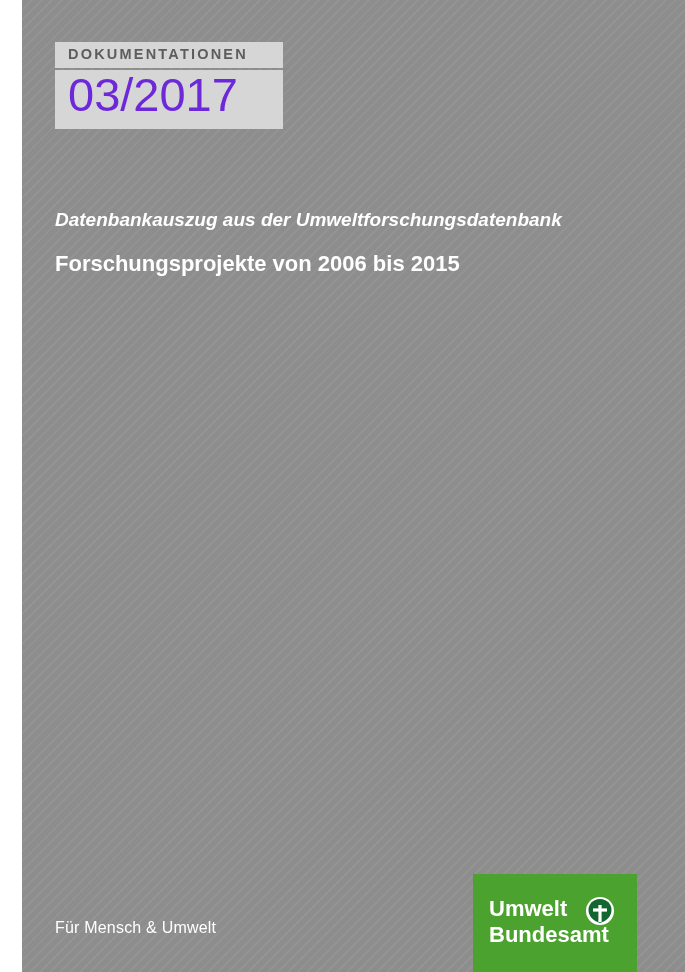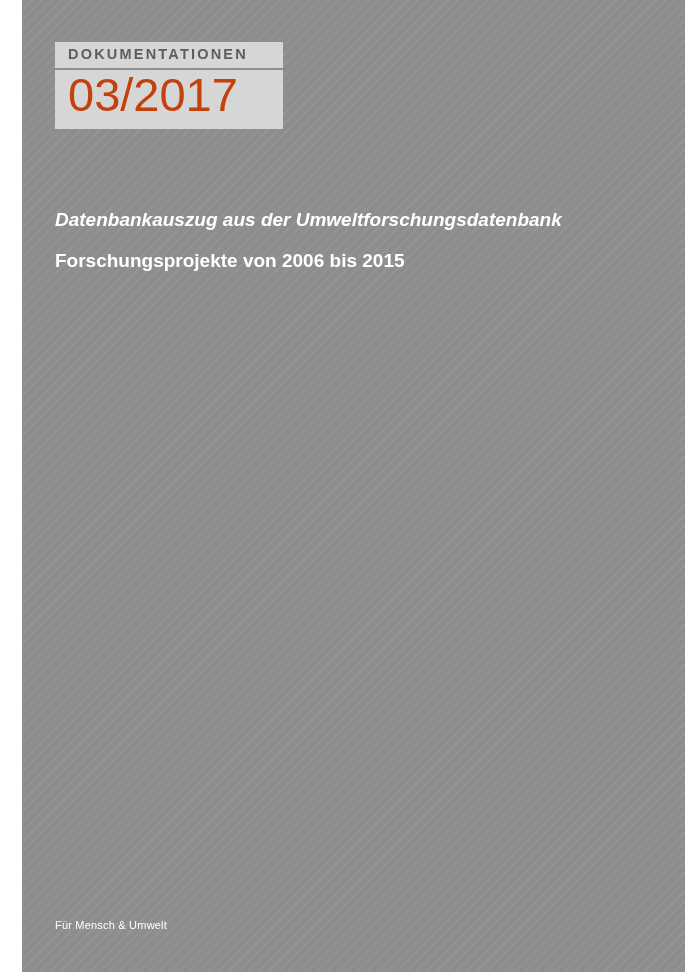--- a/index.html
+++ b/index.html
@@ -44,21 +44,21 @@
     background: #d6d6d6;
     color: #5d5d5d;
     font-size: 14.5px;
     font-weight: bold;
     letter-spacing: 2.2px;
     padding: 5px 8px 5px 13px;
     line-height: 1.1;
   }
   .series-number {
     background: #d6d6d6;
-    color: #c2410c;
+    color: #6d28d9;
     font-size: 47px;
     font-weight: normal;
     letter-spacing: 0px;
     padding: 0px 0 10px 13px;
     line-height: 1.05;
     margin-top: 2px;
   }
   
   .title-block {
     position: absolute;
@@ -77,32 +77,32 @@
   .subtitle {
     color: #ffffff;
     font-size: 19px;
     font-weight: bold;
     line-height: 1.42;
     margin: 0;
     font-style: italic;
   }
   .subtitle-2 {
     color: #ffffff;
-    font-size: 19px;
+    font-size: 22px;
     font-weight: bold;
     line-height: 1.42;
     margin: 14px 0 16px 0;
   }
   
   .tagline {
     position: absolute;
     left: 55px;
     top: 919px;
     color: #ffffff;
-    font-size: 11px;
+    font-size: 16px;
     font-weight: normal;
     letter-spacing: 0.2px;
   }
   
   .logo {
     position: absolute;
     left: 473px;
     top: 874px;
     width: 164px;
     height: 98px;
@@ -140,14 +140,28 @@
     <div class="series-number">03/2017</div>
   </div>
 
   <div class="title-block">
     <p class="subtitle">Datenbankauszug aus der Umweltforschungsdatenbank</p>
     <p class="subtitle-2">Forschungsprojekte von 2006 bis 2015</p>
   </div>
 
   <div class="tagline">Für Mensch &amp; Umwelt</div>
 
+  <div class="logo">
+    <div class="logo-text">
+      <span>Umwelt</span>
+      <span class="logo-line-2">Bundesamt</span>
+    </div>
+    <div class="logo-mark">
+      <svg width="30" height="30" viewBox="0 0 30 30" aria-hidden="true">
+        <circle cx="15" cy="15" r="14" fill="#ffffff"></circle>
+        <path d="M15 3 C8 3 3.5 8 3.5 14 C3.5 20 8 25 15 27 C22 25 26.5 20 26.5 14 C26.5 8 22 3 15 3 Z" fill="#12662f"></path>
+        <rect x="13.4" y="9" width="3.2" height="17" fill="#ffffff"></rect>
+        <rect x="8" y="12.4" width="14" height="3.2" fill="#ffffff"></rect>
+      </svg>
+    </div>
+  </div>
 
 </div>
 
 </body></html>

